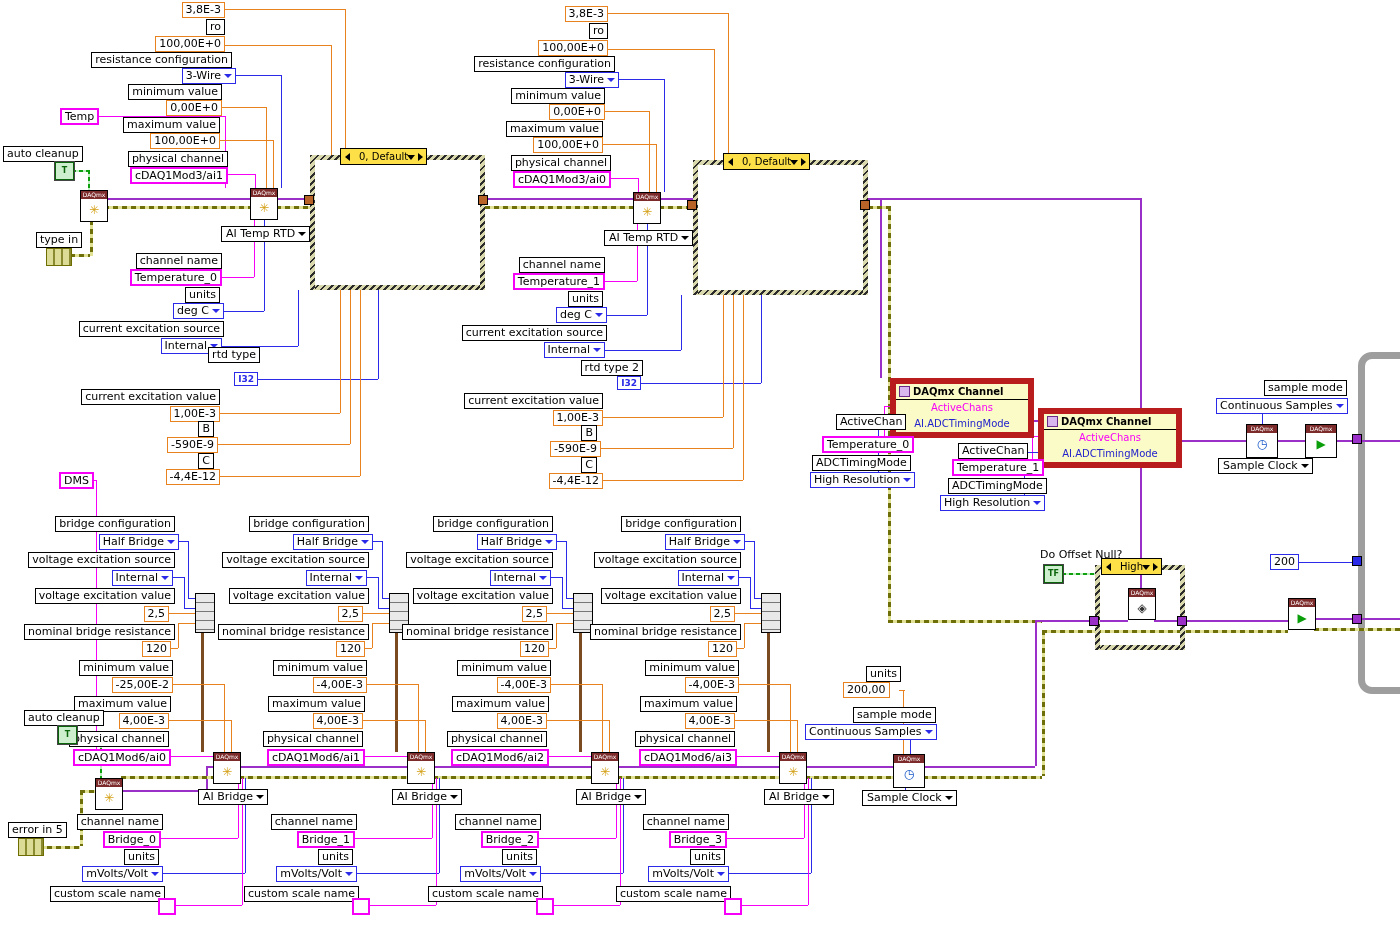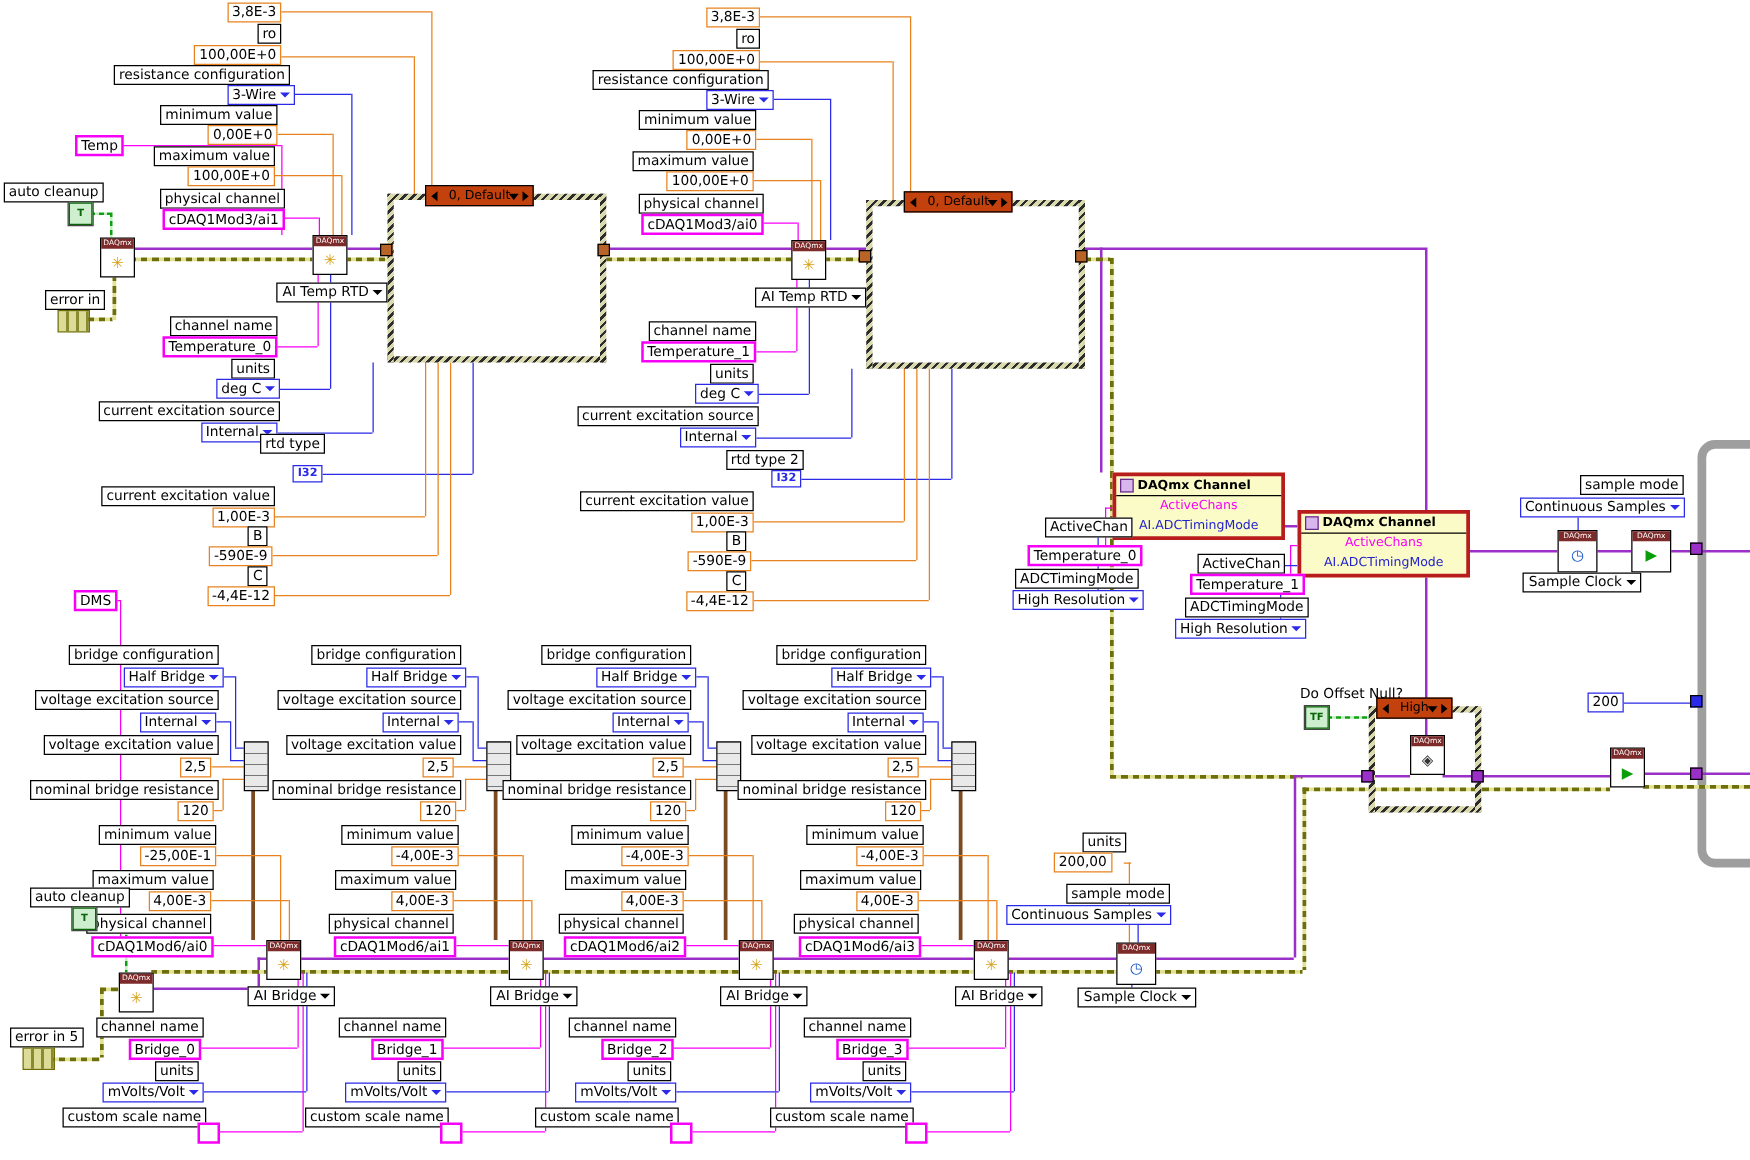--- a/index.html
+++ b/index.html
@@ -22,29 +22,29 @@
   .vi{position:absolute;width:26px;height:30px;border:1px solid #000;background:#fff}
   .vi .band{height:8px;background:#7C2A2A;color:#fff;font-size:6px;line-height:8px;text-align:center;overflow:hidden}
   .vi .body{height:21px;display:flex;align-items:center;justify-content:center;font-size:12px}
   .vi.big{width:30px;height:32px}
   .glyph-star{color:#D4A017;font-size:11px}
   .glyph-clock{color:#1A5AC8;font-size:14px;font-weight:bold}
   .glyph-play{color:#0A9E0A;font-size:11px}
   .glyph-null{color:#333;font-size:12px}
   .bundle{position:absolute;width:18px;height:38px;border:1px solid #000;
           background:repeating-linear-gradient(180deg,#E9E9E9 0 8px,#777 8px 9px)}
-  .pnode{position:absolute;width:132px;border:3px solid #b91c1c;background:#FBFBC8}
+  .pnode{position:absolute;width:132px;border:6px solid #b91c1c;background:#FBFBC8}
   .pn-hd{height:15px;line-height:15px;border-bottom:1px solid #000;font-size:10px;font-weight:bold;
          display:flex;align-items:center;gap:3px;padding:0 3px;white-space:nowrap}
   .pn-icon{display:inline-block;width:9px;height:9px;border:1px solid #6A2A8A;background:#D8B6EE}
   .pn-row{height:16px;line-height:16px;text-align:center;font-size:10px;white-space:nowrap}
   .rowpink{color:#F700F7}
   .rowblue{color:#2222CC}
   .cs{position:absolute;background:repeating-linear-gradient(135deg,#2b2b2b 0 2px,#d9d9ad 2px 5px)}
-  .sel{position:absolute;background:#c2410c;border:1px solid #000;height:15px;line-height:15px;
+  .sel{position:absolute;background:#fde047;border:1px solid #000;height:15px;line-height:15px;
        padding:0 18px;font-size:10px;text-align:center;white-space:nowrap}
   .tri-l{position:absolute;left:4px;top:4px;width:0;height:0;border:4px solid transparent;border-right:5px solid #000;border-left:0}
   .tri-r{position:absolute;right:3px;top:4px;width:0;height:0;border:4px solid transparent;border-left:5px solid #000;border-right:0}
   .tri-d{position:absolute;right:11px;top:6px;width:0;height:0;border:4px solid transparent;border-top:5px solid #000;border-bottom:0}
   .grayframe{position:absolute;left:1358px;top:352px;width:130px;height:328px;border:7px solid #9E9E9E;border-radius:14px;background:transparent}
   .tun{position:absolute;width:8px;height:8px;border:1px solid #000}
   .tun.o{background:#B86428}.tun.t{background:#9B30C8}.tun.b{background:#2A2AE8}
   
   .who{position:absolute;height:1px;background:#E8821E}
   .wvo{position:absolute;width:1px;background:#E8821E}
@@ -298,21 +298,21 @@
     <div class="num" style="right:130px;top:406px">1,00E-3</div>
     <div class="lbl" style="right:136px;top:421px">B</div>
     <div class="num" style="right:132px;top:437px">-590E-9</div>
     <div class="lbl" style="right:136px;top:453px">C</div>
     <div class="num" style="right:130px;top:469px">-4,4E-12</div>
   </div>
 
   <div class="str" style="left:60px;top:108px">Temp</div>
   <div class="lbl" style="left:3px;top:146px">auto cleanup</div>
   <div class="tf" style="left:55px;top:162px">T</div>
-  <div class="lbl" style="left:36px;top:232px">error in</div>
+  <div class="lbl" style="left:36px;top:232px">type in</div>
   <div class="errc" style="left:46px;top:248px"></div>
   <div class="vi" style="left:80px;top:190px">
     <div class="band">DAQmx</div>
     <div class="body glyph-star">✳</div>
   </div>
 
   <div class="pnode" style="left:890px;top:378px">
     <div class="pn-hd">
       <span class="pn-icon"></span>
       <span>DAQmx Channel</span>
@@ -387,21 +387,21 @@
     <div class="wvp" style="left:214px;top:268px;height:127px"></div>
     <div class="lbl" style="right:83px;top:6px">bridge configuration</div>
     <div class="enum" style="right:79px;top:24px">Half Bridge</div>
     <div class="lbl" style="right:83px;top:42px">voltage excitation source</div>
     <div class="enum" style="right:85px;top:60px">Internal</div>
     <div class="lbl" style="right:83px;top:78px">voltage excitation value</div>
     <div class="num" style="right:89px;top:96px">2,5</div>
     <div class="lbl" style="right:83px;top:114px">nominal bridge resistance</div>
     <div class="num" style="right:87px;top:131px">120</div>
     <div class="lbl" style="right:85px;top:150px">minimum value</div>
-    <div class="num" style="right:85px;top:167px">-25,00E-1</div>
+    <div class="num" style="right:85px;top:167px">-25,00E-2</div>
     <div class="lbl" style="right:87px;top:186px">maximum value</div>
     <div class="num" style="right:89px;top:203px">4,00E-3</div>
     <div class="lbl" style="right:89px;top:221px">physical channel</div>
     <div class="str" style="right:87px;top:239px">cDAQ1Mod6/ai0</div>
     <div class="bundle" style="left:167px;top:83px"></div>
     <div class="vi" style="left:185px;top:242px">
       <div class="band">DAQmx</div>
       <div class="body glyph-star">✳</div>
     </div>
     <div class="ring" style="left:170px;top:279px">AI Bridge</div>

